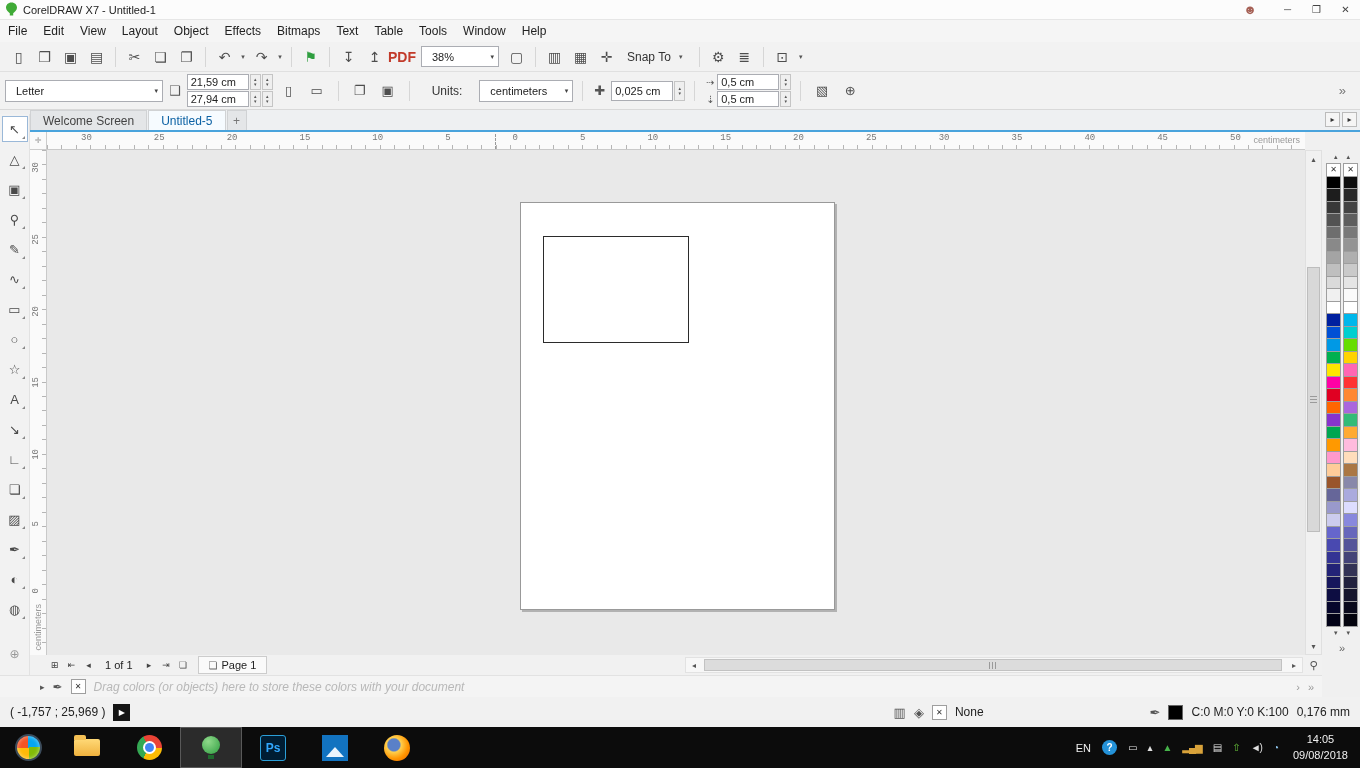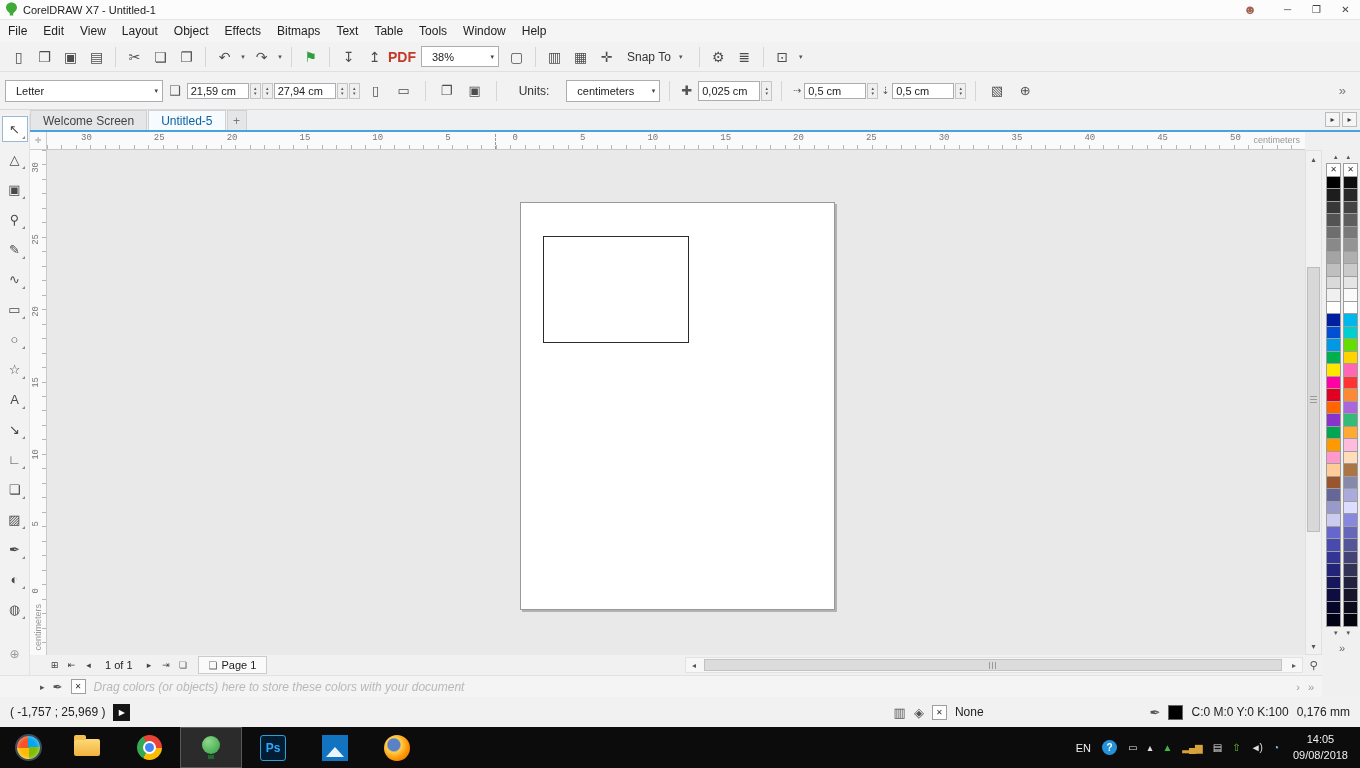--- a/index.html
+++ b/index.html
@@ -28,21 +28,21 @@
 .combo{height:21px;background:#fff;border:1px solid #abadb3;display:flex;align-items:center;font-size:11px;padding-left:10px;}
 .combo .arrow{margin-left:auto;font-size:7px;color:#444;padding:0 4px;}
 .zoomcombo{width:78px;margin:0 4px;}
 .snapto{display:flex;align-items:center;gap:5px;padding:0 7px;height:24px;font-size:12px;color:#333;}
 
 
 .propbar{position:absolute;top:72px;left:0;right:0;height:38px;background:#f2f2f2;border-bottom:1px solid #d9d9d9;display:flex;align-items:center;padding-left:5px;gap:4px;}
 .pcombo{width:158px;height:22px;}
 .ucombo{width:94px;height:22px;}
 .pb-icon{font-size:13px;color:#555;margin:0 2px;}
-.dimstack,.dupblock{display:flex;flex-direction:row;gap:1px;align-items:center;}
+.dimstack,.dupblock{display:flex;flex-direction:column;gap:1px;align-items:center;}
 .field{display:flex;align-items:center;gap:1px;}
 .field input{width:62px;height:16px;border:1px solid #abadb3;font-size:11px;padding:0 3px;font-family:inherit;background:#fff;color:#222;}
 .field.nudgef input{height:20px;}
 .spin{display:flex;flex-direction:column;justify-content:center;width:11px;height:16px;background:#efefef;border:1px solid #c5c5c5;font-size:5px;line-height:5px;color:#555;text-align:center;}
 .nudgef .spin{height:20px;}
 .pb-btn{width:24px;height:24px;display:flex;align-items:center;justify-content:center;font-size:13px;color:#4e4e4e;}
 .pblabel{font-size:12px;color:#333;margin:0 13px;}
 .dupicon{font-size:10px;color:#555;width:12px;text-align:center;}
 .overflow{margin-left:auto;margin-right:14px;color:#777;font-size:13px;}
 

